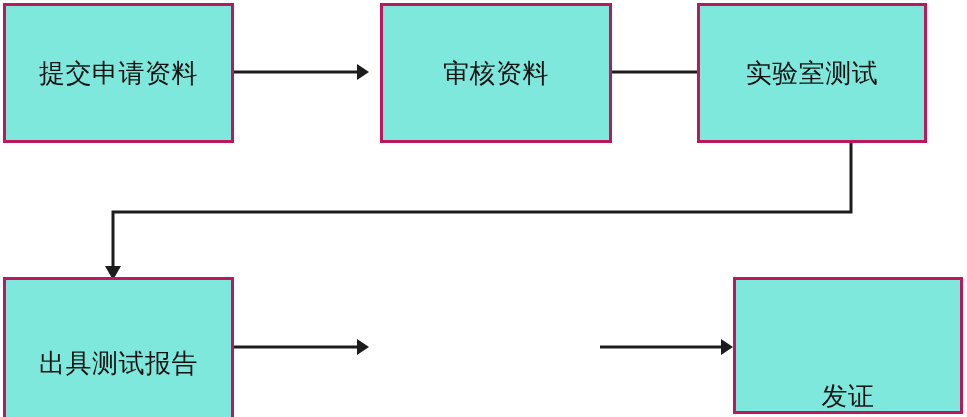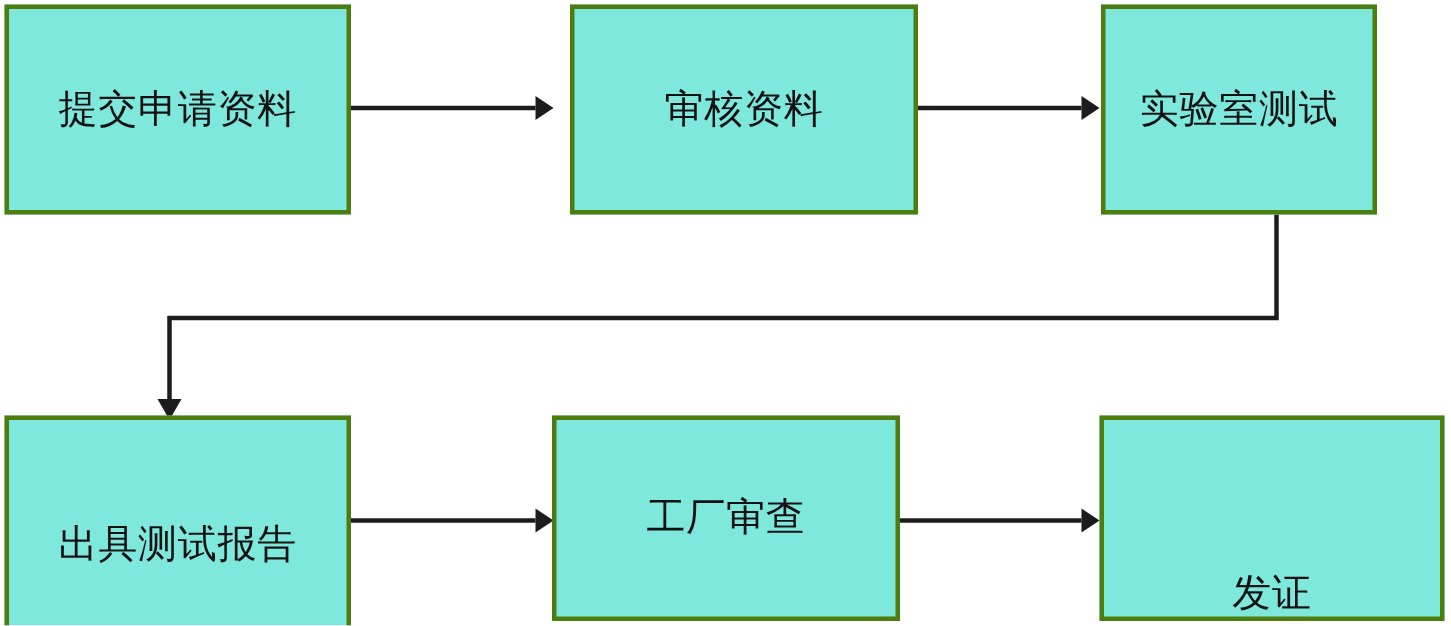--- a/index.html
+++ b/index.html
@@ -17,21 +17,21 @@
     height: 417px;
     background: #ffffff;
     overflow: hidden;
   }
   .node {
     position: absolute;
     box-sizing: border-box;
     display: flex;
     align-items: center;
     justify-content: center;
-    border: 3px solid #4d7c0f;
+    border: 3px solid #be185d;
     background: #7ee8dc;
     color: #121212;
     font-size: 26px;
     line-height: 1.1;
     letter-spacing: 0.5px;
     white-space: nowrap;
   }
   .node-label {
     display: block;
     pointer-events: none;
@@ -88,29 +88,26 @@
   </svg>
 
   <div class="node" style="left:3px; top:3px; width:231px; height:140px;">
     <span class="node-label">提交申请资料</span>
   </div>
 
   <div class="node" style="left:368px; top:3px; width:232px; height:140px;margin-left:12px;">
     <span class="node-label">审核资料</span>
   </div>
 
-  <div class="node" style="left:734px; top:3px; width:184px; height:140px;">
+  <div class="node" style="left:697px; top:3px; width:230px; height:140px;">
     <span class="node-label">实验室测试</span>
   </div>
 
   <div class="node" style="left:3px; top:277px; width:231px; height:172px;">
     <span class="node-label">出具测试报告</span>
   </div>
 
-  <div class="node" style="left:368px; top:277px; width:232px; height:137px;">
-    <span class="node-label">工厂审查</span>
-  </div>
 
   <div class="node" style="left:733px; top:277px; width:230px; height:137px;align-items:flex-end;">
     <span class="node-label">发证</span>
   </div>
 
 </div>
 
 </body></html>

